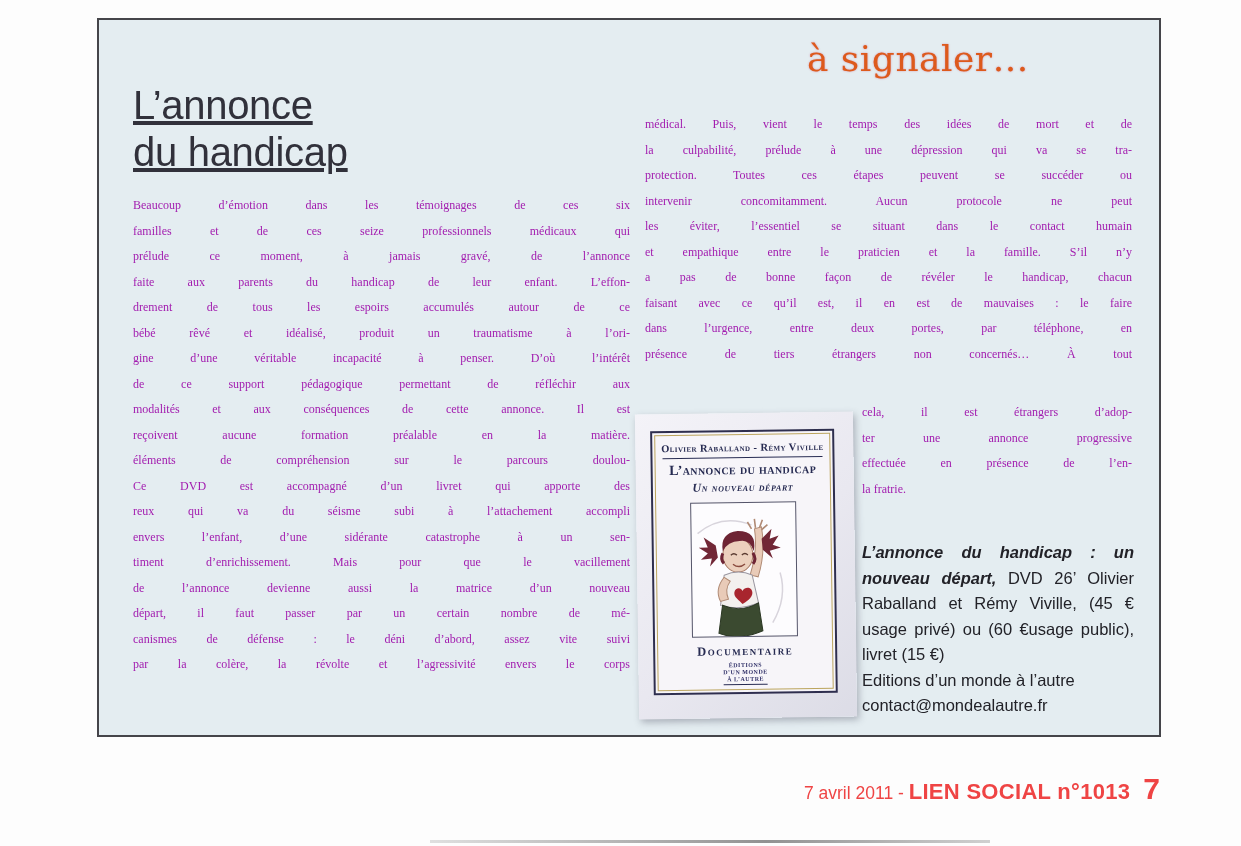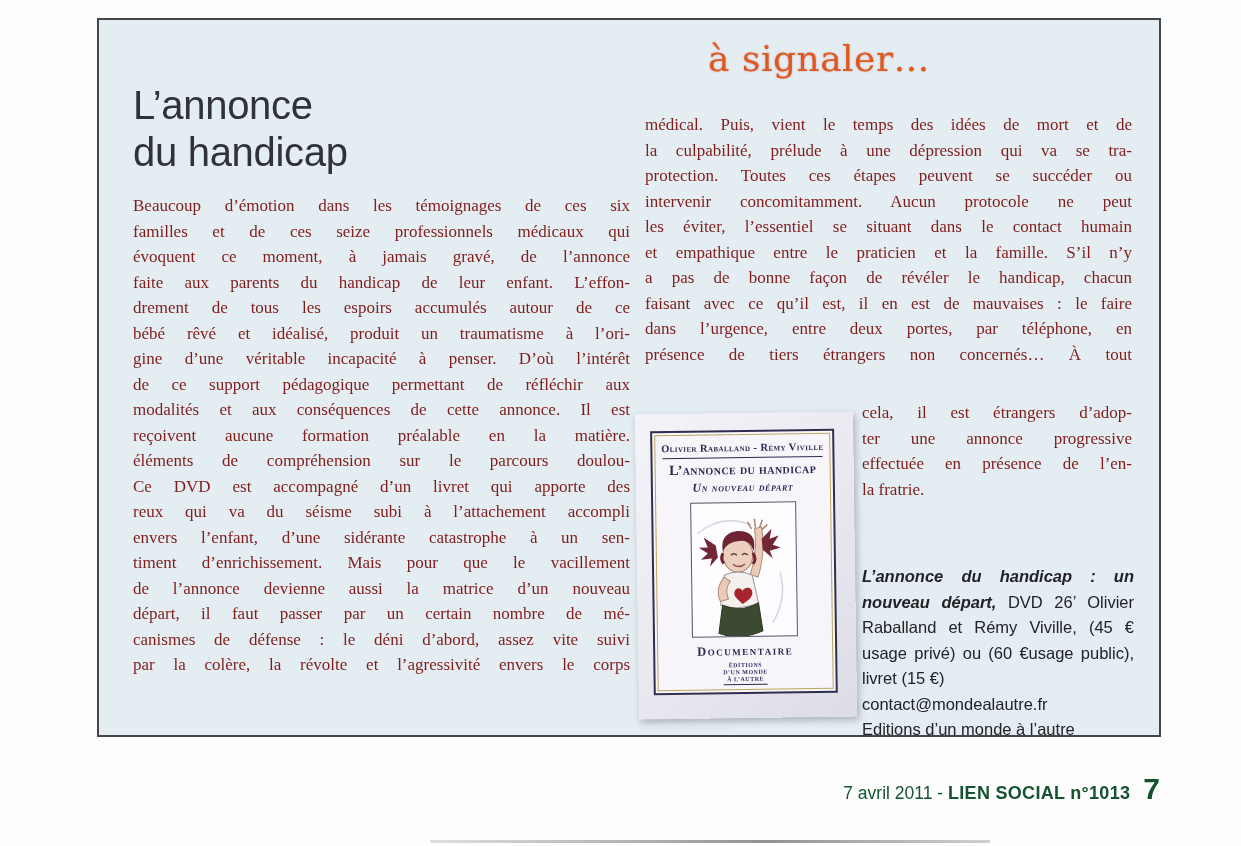--- a/index.html
+++ b/index.html
@@ -15,39 +15,40 @@
     position:absolute;
     left:97px;top:18px;
     width:1060px;height:715px;
     background:#e4edf1;
     border:2px solid #45454a;
   }
   .signal{
     position:absolute;
     top:38px;right:113px;
     width:420px;
-    text-align:left;
+    text-align:center;
     font-family:"DejaVu Serif", serif;
     font-size:36px;
     font-weight:500;
     color:#dd5a1c;
     text-shadow:0 0 2px rgba(198,42,94,0.45);
     letter-spacing:0.5px;
   }
   .article-title{
     position:absolute;
     left:133px;top:82px;
     font-family:"Liberation Sans", sans-serif;
     font-size:40px;
     line-height:47px;
     font-weight:400;
     color:#31313b;
     letter-spacing:-0.3px;
-  }
-  .col{position:absolute;font-size:17px;line-height:25.5px;color:#7f1d1d;}
+    text-decoration:underline;
+  }
+  .col{position:absolute;font-size:12px;line-height:25.5px;color:#a21caf;}
   .left-col{left:133px;top:193px;width:497px;}
   .right-col{left:645px;top:112px;width:487px;}
   .wrap-col{left:862px;top:400px;width:270px;}
   .bl{
     text-align:justify;
     text-align-last:justify;
     white-space:nowrap;
   }
   .bl.last-left{text-align-last:left;}
   
@@ -107,40 +108,40 @@
   .pub-line{
     font-size:6px;line-height:7px;
     text-transform:uppercase;
     letter-spacing:0.5px;
     color:#33336a;
     font-weight:700;
   }
   
   .caption{
     position:absolute;
-    left:862px;top:564px;
+    left:862px;top:540px;
     width:272px;
     font-family:"Liberation Sans", sans-serif;
     font-size:16.5px;
     line-height:25.5px;
     color:#222228;
   }
   .cap-p{margin:0;text-align:justify;}
   .cap-title{font-weight:700;font-style:italic;}
   .cap-line{text-align:left;}
   
   .footer{
     position:absolute;
     right:81px;top:772px;
     display:flex;align-items:baseline;
     font-family:"Liberation Sans", sans-serif;
-    color:#14532d;
+    color:#ef4444;
   }
   .footer-date{font-size:17.5px;white-space:pre;}
-  .footer-mag{font-size:18px;font-weight:700;letter-spacing:0.3px;}
+  .footer-mag{font-size:22px;font-weight:700;letter-spacing:0.3px;}
   .footer-page{font-size:30px;font-weight:700;margin-left:13px;}
   .scan-artifact{
     position:absolute;
     left:430px;top:840px;
     width:560px;height:3px;
     background:linear-gradient(90deg,#d8d8d8 0%,#9a9a9a 40%,#777 60%,#c5c5c5 100%);
     opacity:0.8;
   }
 </style>
 </head>
@@ -153,21 +154,21 @@
   <div class="signal">à signaler…</div>
 
   <div class="article-title">
       <div class="title-line">L’annonce</div>
       <div class="title-line">du handicap</div>
     </div>
 
   <div class="col left-col">
       <div class="bl">Beaucoup d’émotion dans les témoignages de ces six</div>
       <div class="bl">familles et de ces seize professionnels médicaux qui</div>
-      <div class="bl">évoquent ce moment, à jamais gravé, de l’annonce</div>
+      <div class="bl">prélude ce moment, à jamais gravé, de l’annonce</div>
       <div class="bl">faite aux parents du handicap de leur enfant. L’effon-</div>
       <div class="bl">drement de tous les espoirs accumulés autour de ce</div>
       <div class="bl">bébé rêvé et idéalisé, produit un traumatisme à l’ori-</div>
       <div class="bl">gine d’une véritable incapacité à penser. D’où l’intérêt</div>
       <div class="bl">de ce support pédagogique permettant de réfléchir aux</div>
       <div class="bl">modalités et aux conséquences de cette annonce. Il est</div>
       <div class="bl">reçoivent aucune formation préalable en la matière.</div>
       <div class="bl">éléments de compréhension sur le parcours doulou-</div>
       <div class="bl">Ce DVD est accompagné d’un livret qui apporte des</div>
       <div class="bl">reux qui va du séisme subi à l’attachement accompli</div>
@@ -240,22 +241,22 @@
             <div class="pub-line">Éditions</div>
             <div class="pub-line">d’un monde</div>
             <div class="pub-line">à l’autre</div>
           </div>
       </div>
     </div>
   </div>
 
   <div class="caption">
     <p class="cap-p"><span class="cap-title">L’annonce du handicap : un nouveau départ,</span><span> DVD 26’ Olivier Raballand et Rémy Viville, (45 € usage privé) ou (60 €usage public), livret (15 €)</span></p>
+    <div class="cap-line">Editions d’un monde à l’autre</div>
     <div class="cap-line">contact@mondealautre.fr</div>
-    <div class="cap-line">Editions d’un monde à l’autre</div>
   </div>
 
   <div class="footer">
     <span class="footer-date">7 avril 2011 - </span>
     <span class="footer-mag">LIEN SOCIAL n°1013</span>
     <span class="footer-page">7</span>
   </div>
 
   <div class="scan-artifact"></div>
 

